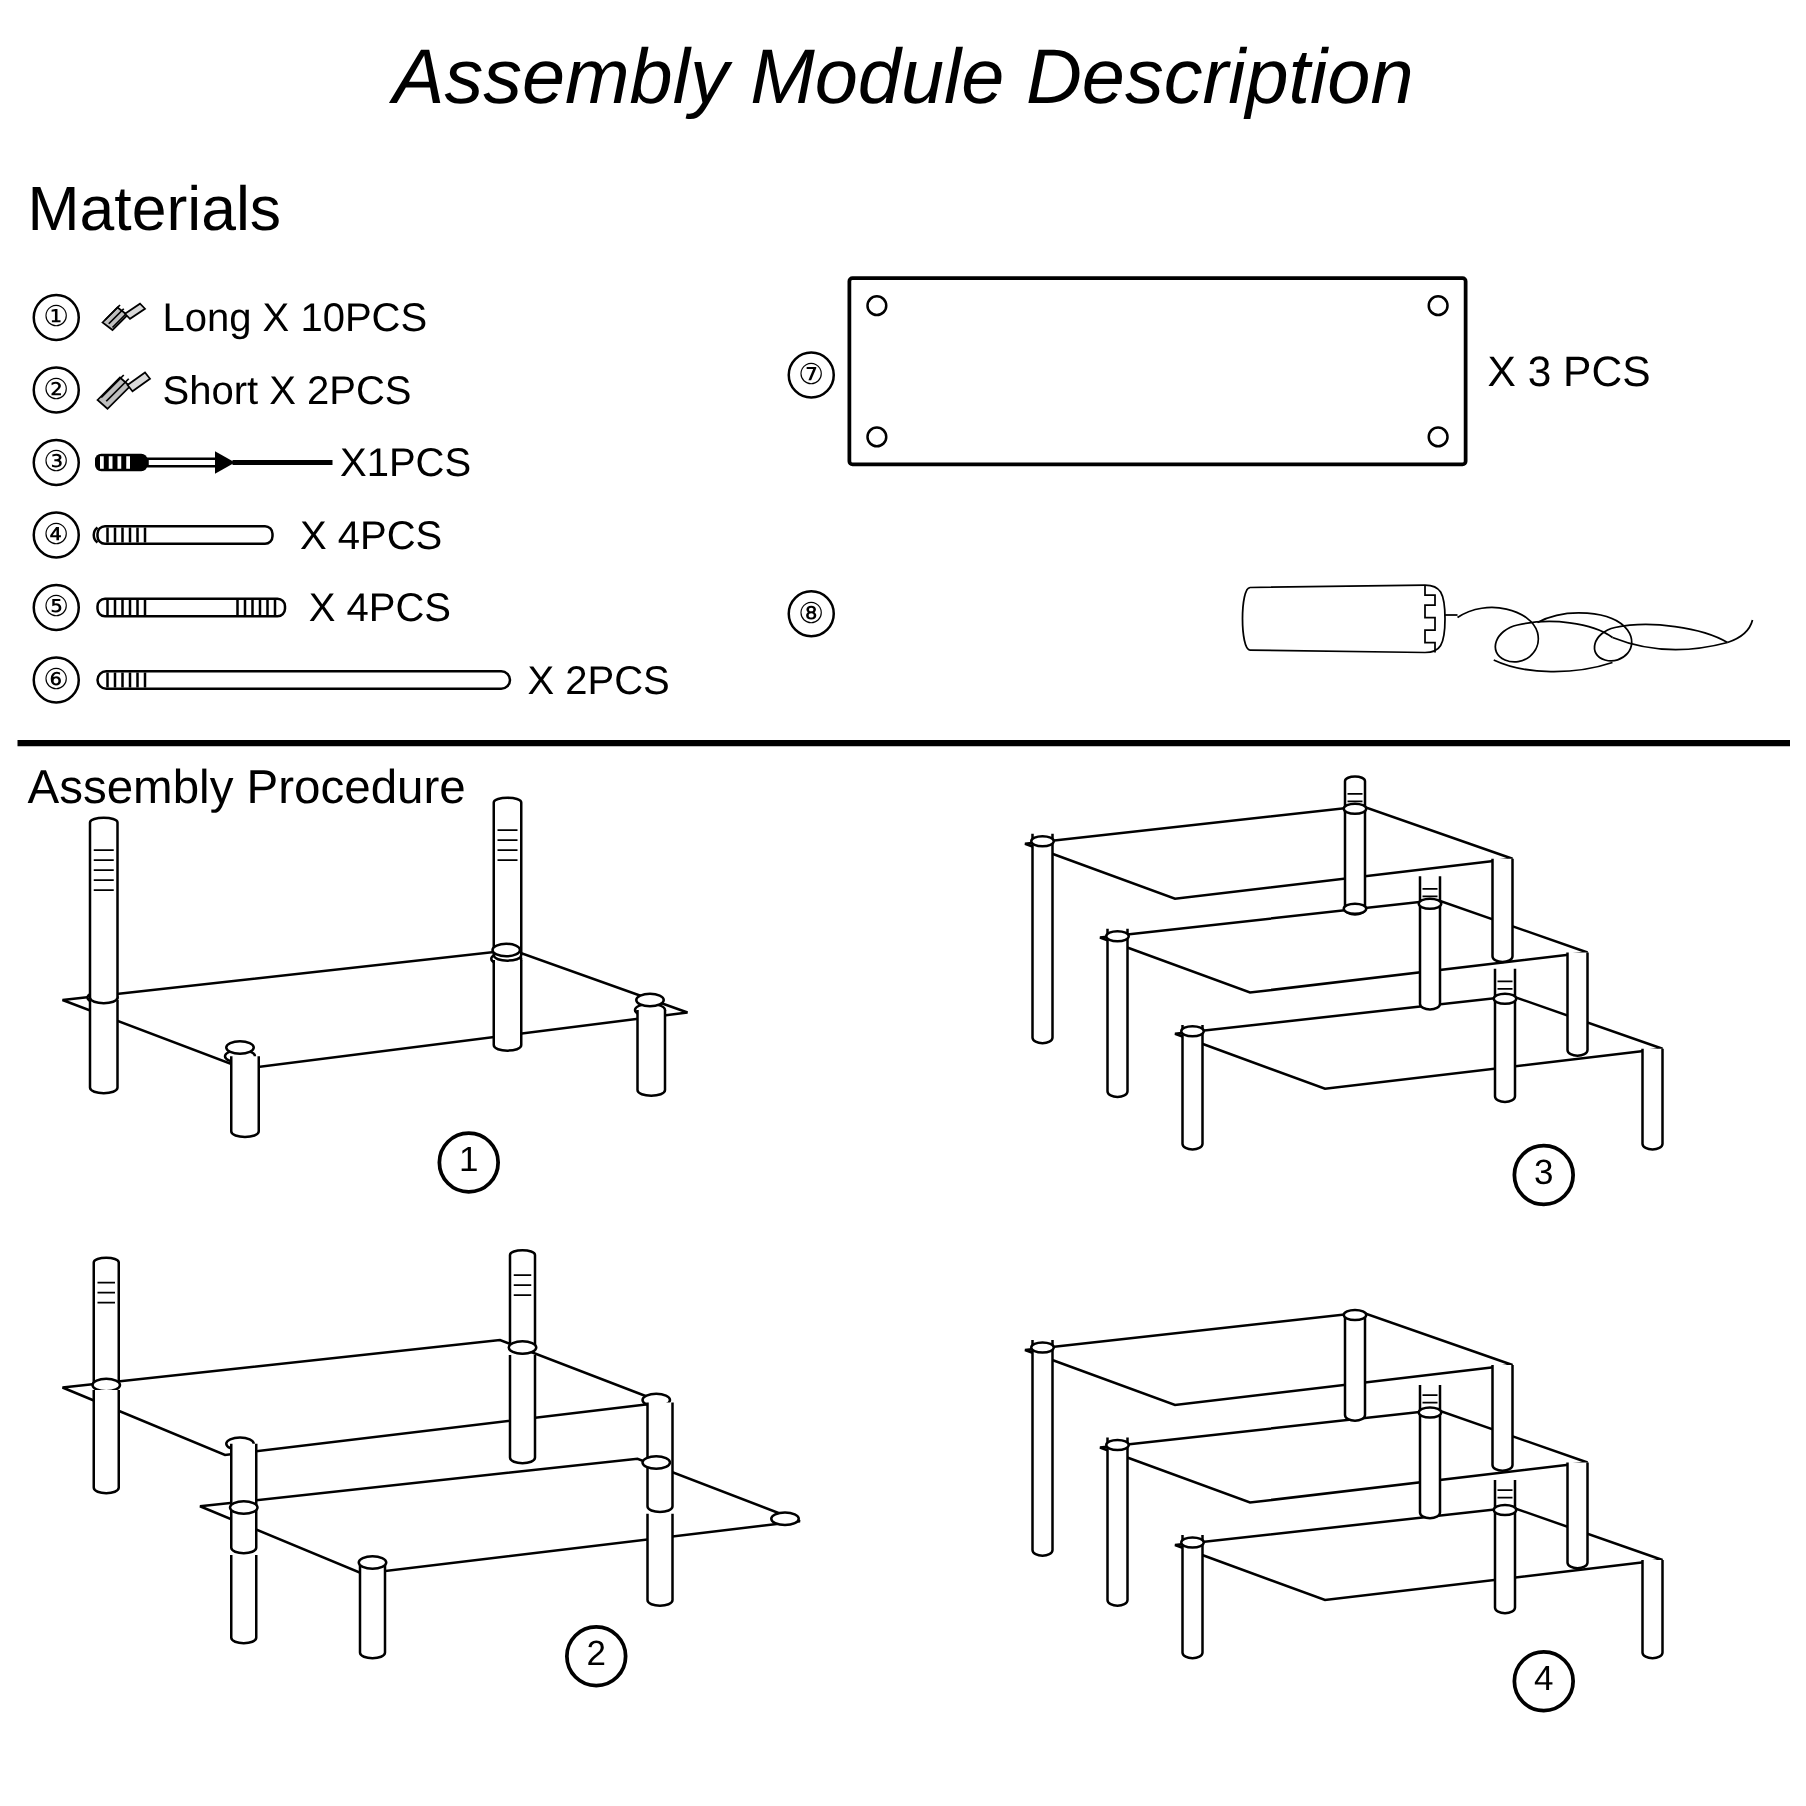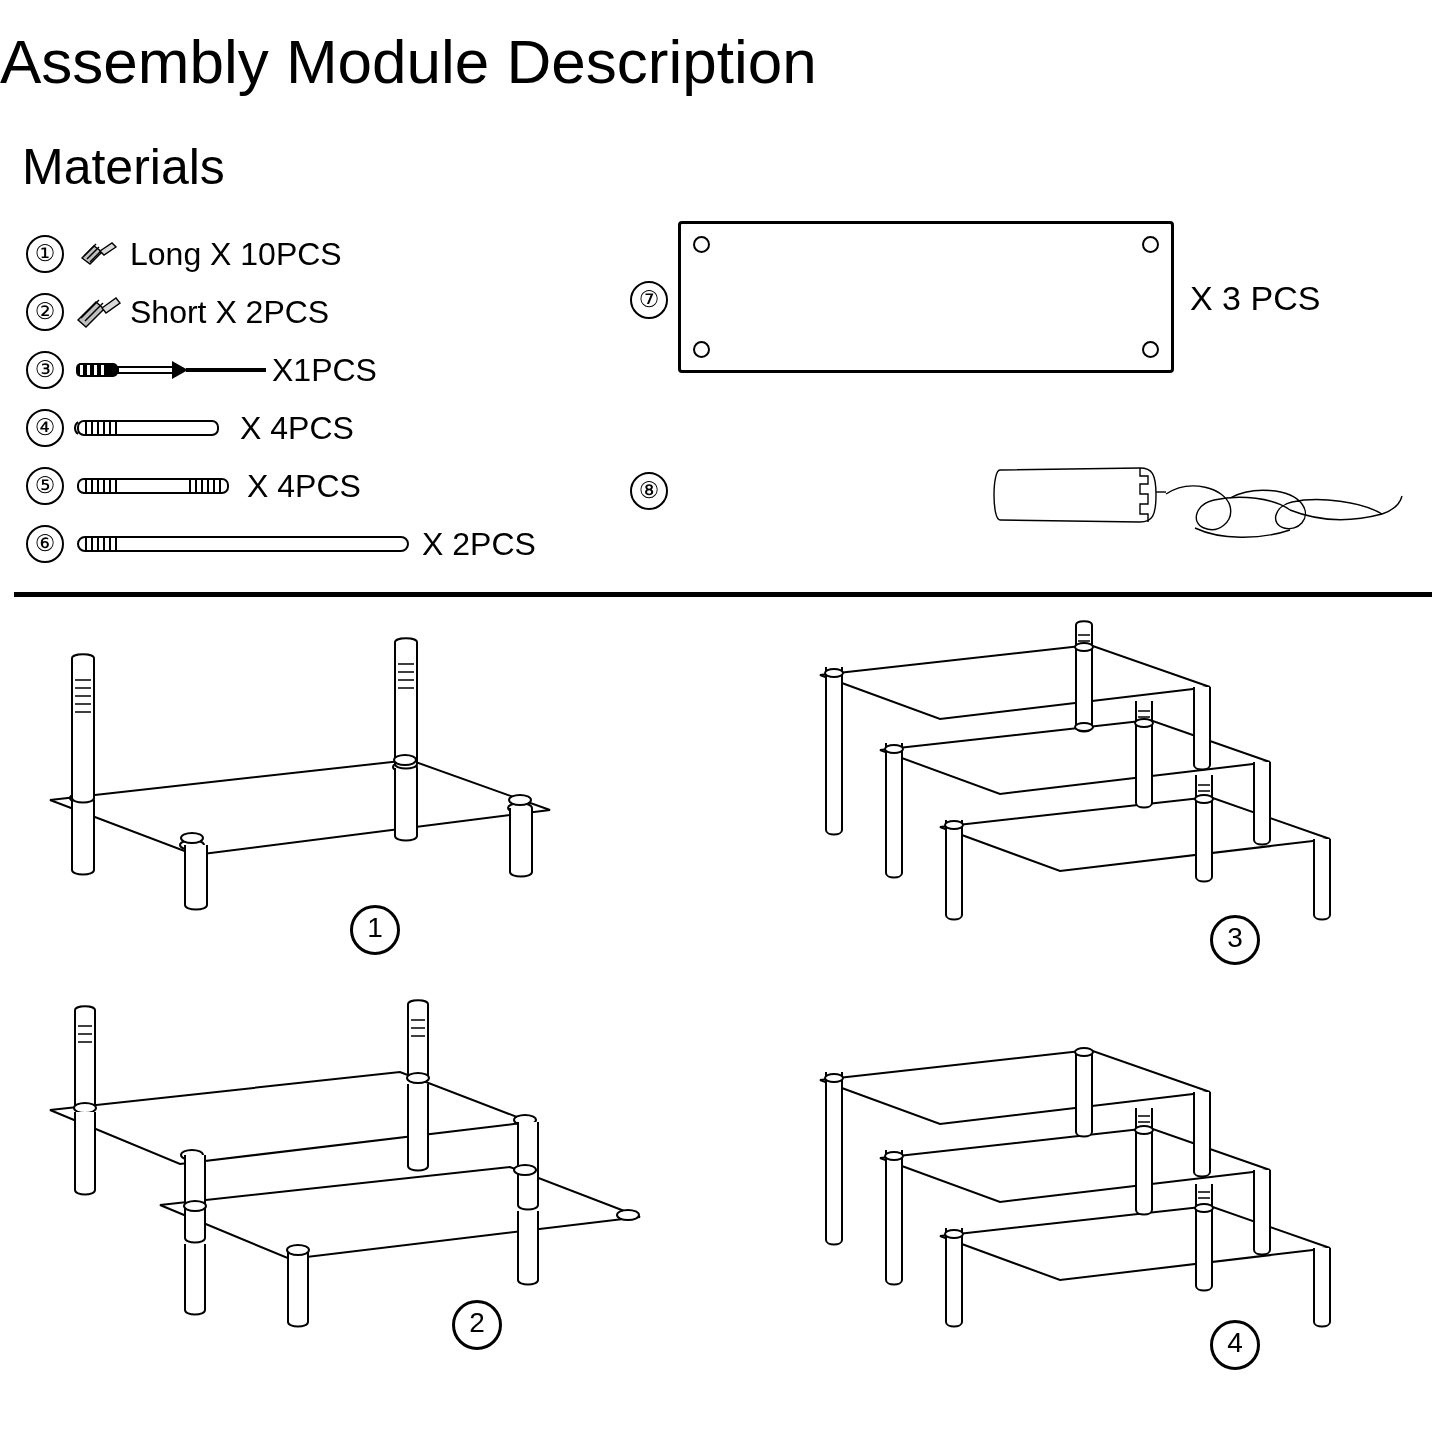--- a/index.html
+++ b/index.html
@@ -18,25 +18,26 @@
   .page {
     position: absolute;
     inset: 0;
   }
   
   .title {
     position: absolute;
     top: 26px;
     left: 0;
     width: 100%;
-    text-align: left;
+    text-align: center;
     font-size: 62px;
     line-height: 72px;
     font-weight: 400;
     letter-spacing: 0px;
+    font-style: italic;
   }
   
   .materials-heading {
     position: absolute;
     top: 145px;
     left: 22px;
     font-size: 50px;
     line-height: 44px;
   }
   .procedure-heading {
@@ -291,20 +292,21 @@
           <path d="M300 62 C330 74, 362 74, 392 66"></path>
           <path d="M392 66 C404 62, 410 56, 412 48"></path>
           <path d="M205 80 C230 92, 270 92, 300 82"></path>
         </g>
       </svg>
     </span>
   </div>
 
   <div class="divider"></div>
 
+  <div class="procedure-heading">Assembly Procedure</div>
 
   <div class="fig" style="left:20px; top:640px; width:640px; height:300px;">
     <svg width="640" height="300" viewBox="0 0 640 300">
       <g class="ln">
 
         <path d="M30 160 L390 120 L530 170 L175 215 Z" fill="#fff"></path>
 
         <ellipse cx="62" cy="158" rx="12" ry="5" fill="#fff"></ellipse>
         <ellipse cx="385" cy="127" rx="12" ry="5" fill="#fff"></ellipse>
         <ellipse cx="172" cy="205" rx="12" ry="5" fill="#fff"></ellipse>

